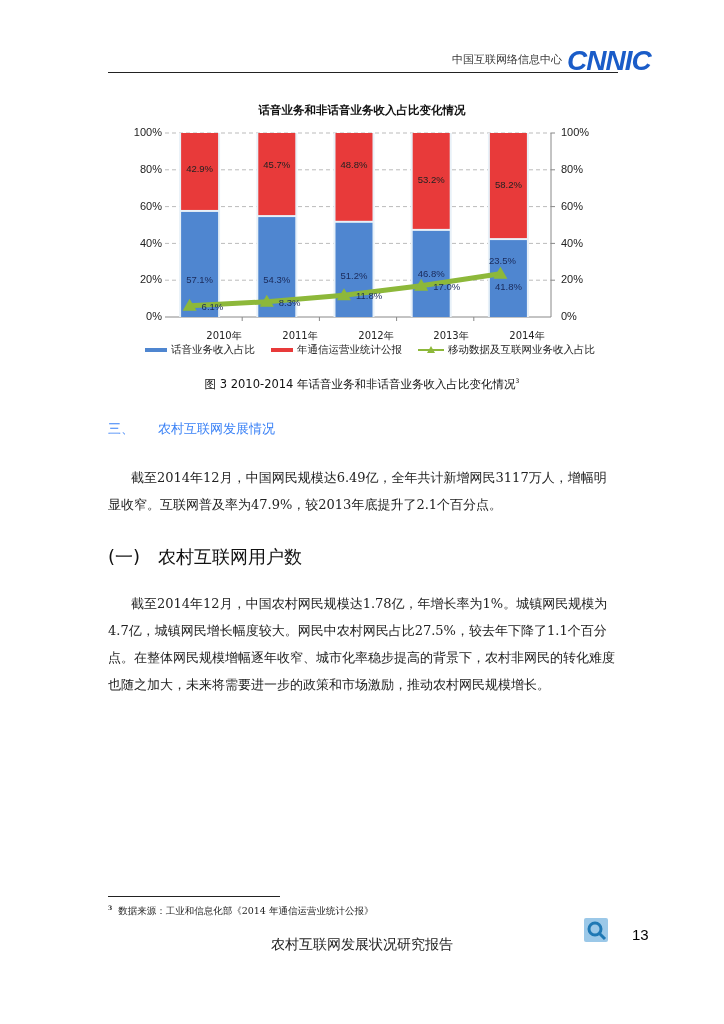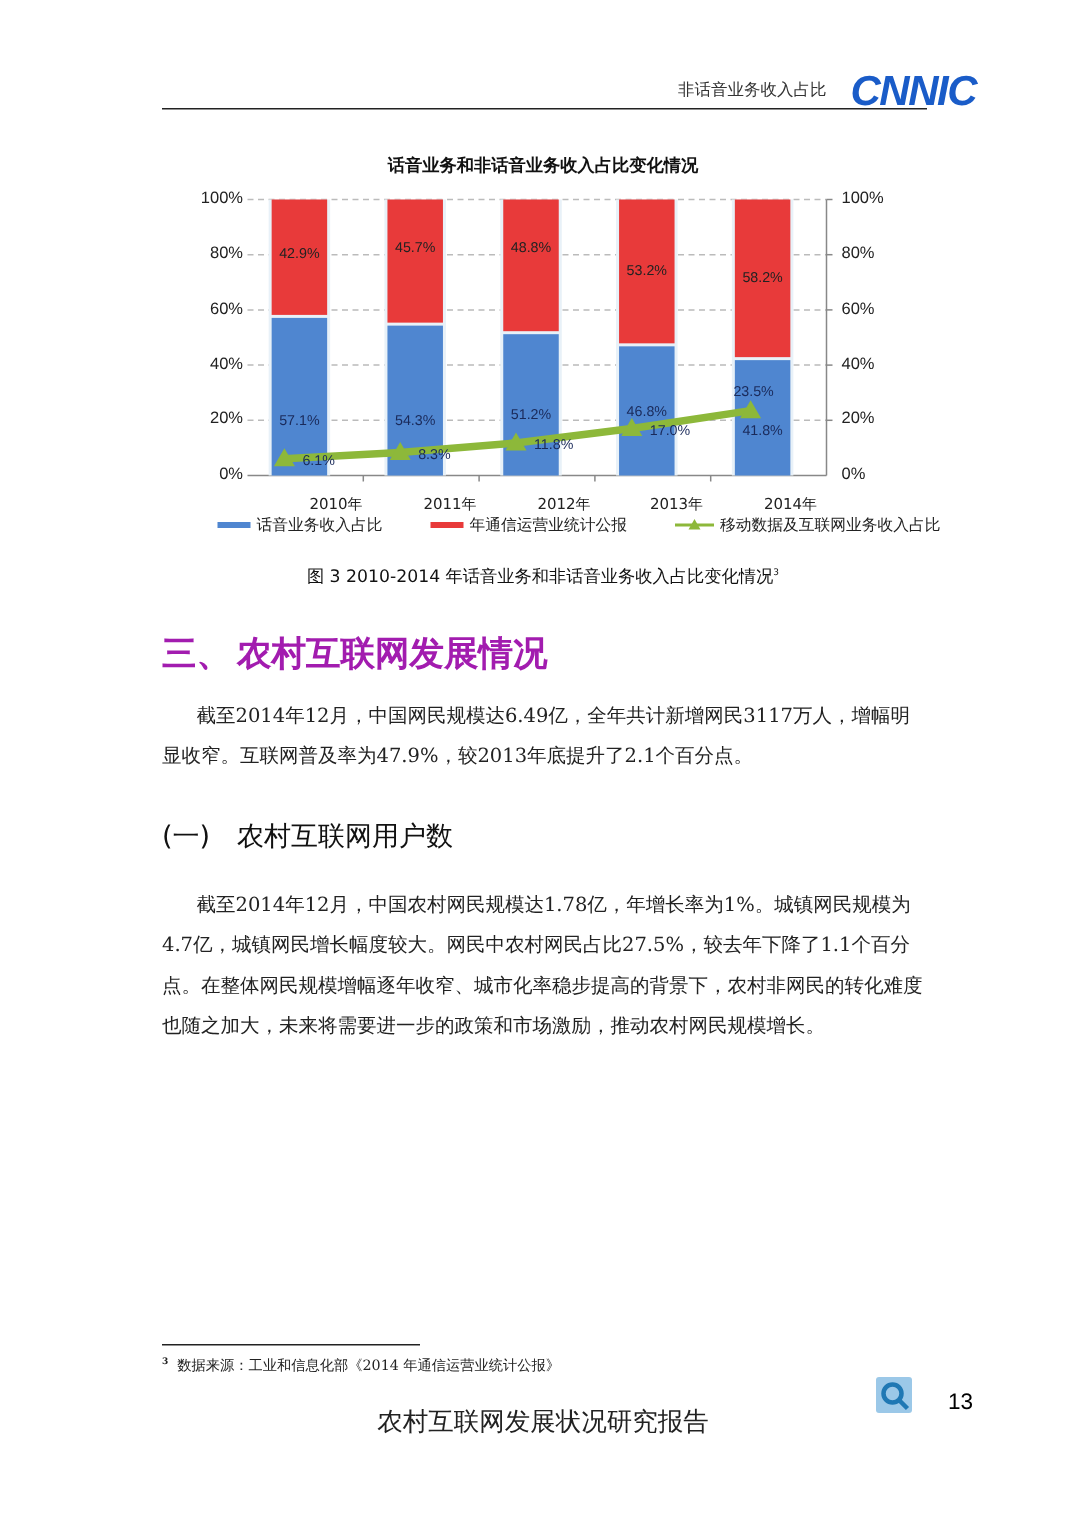--- a/index.html
+++ b/index.html
@@ -6,42 +6,42 @@
   body { width:724px; height:1024px; position:relative; overflow:hidden; font-family:"DejaVu Serif", serif; color:#1a1a1a; }
   .abs { position:absolute; }
   .header-text { left:452px; top:52px; font-family:"DejaVu Sans", sans-serif; font-size:11px; color:#333; }
   .logo { left:567px; top:45px; font-family:"Liberation Sans", sans-serif; font-weight:bold; font-size:28px; color:#1a5cc8; letter-spacing:-1px; font-style:italic; }
   .header-rule { left:108px; top:72px; width:510px; height:1px; background:#222; }
   .chart-title { left:0; width:724px; top:103px; text-align:center; font-family:"DejaVu Sans", sans-serif; font-weight:bold; font-size:11.5px; color:#111; }
   .ytick { font-family:"Liberation Sans", sans-serif; font-size:11px; color:#222; }
   .ytick.l { width:40px; text-align:right; left:122px; }
   .ytick.r { left:561px; }
   .xtick { font-family:"DejaVu Sans", sans-serif; font-size:10px; color:#222; width:60px; text-align:center; top:329px; }
-  .legend { top:343px; left:145px; font-family:"DejaVu Sans", sans-serif; font-size:10.5px; color:#222; display:flex; align-items:center; gap:22px; white-space:nowrap; }
+  .legend { top:343px; left:145px; font-family:"DejaVu Sans", sans-serif; font-size:10.5px; color:#222; display:flex; align-items:center; gap:6px; white-space:nowrap; }
   .legend .sw { display:inline-block; width:22px; height:4px; vertical-align:middle; margin-right:4px; }
   .legend .li { display:flex; align-items:center; margin-right:10px; }
   .caption { left:0; width:724px; top:377px; text-align:center; font-family:"DejaVu Sans", sans-serif; font-size:11.5px; color:#111; }
   .caption sup { font-size:6px; }
-  .h1 { left:108px; top:420px; font-family:"DejaVu Sans", sans-serif; font-weight:bold; font-size:23px; color:#a21caf; }
+  .h1 { left:108px; top:420px; font-family:"DejaVu Sans", sans-serif; font-weight:normal; font-size:13px; color:#3b82f6; }
   .h1 .num { display:inline-block; width:50px; }
   .para { left:108px; width:510px; font-size:13px; line-height:27px; color:#222; text-indent:23px; }
   .h2 { left:108px; top:545px; font-family:"DejaVu Sans", sans-serif; font-weight:normal; font-size:18px; color:#111; }
   .h2 .num { display:inline-block; width:50px; }
   .fn-rule { left:108px; top:896px; width:172px; height:1px; background:#222; }
   .footnote { left:108px; top:904px; font-size:9.5px; color:#222; }
   .footnote sup { font-size:6px; font-weight:bold; margin-right:6px; }
-  .footer-title { left:0; width:724px; top:936px; text-align:center; font-family:"DejaVu Sans", sans-serif; font-size:17px; color:#222; }
+  .footer-title { left:0; width:724px; top:936px; text-align:center; font-family:"DejaVu Sans", sans-serif; font-size:14px; color:#222; }
   .footer-icon { left:584px; top:918px; width:24px; height:24px; background:#9bc8e8; border-radius:2px; }
   .page-num { left:632px; top:926px; font-family:"Liberation Sans", sans-serif; font-size:15px; color:#000000; }
   svg text { font-family:"Liberation Sans", sans-serif; }
 </style>
 </head>
 <body>
 
-<div class="abs header-text">非话音业务收入占比</div>
+<div class="abs header-text">中国互联网络信息中心</div>
 <div class="abs logo">CNNIC</div>
 <div class="abs header-rule"></div>
 
 <div class="abs chart-title">话音业务和非话音业务收入占比变化情况</div>
 
 <div class="abs ytick l" style="top:126px">100%</div>
 <div class="abs ytick l" style="top:163px">80%</div>
 <div class="abs ytick l" style="top:200px">60%</div>
 <div class="abs ytick l" style="top:237px">40%</div>
 <div class="abs ytick l" style="top:273px">20%</div>

